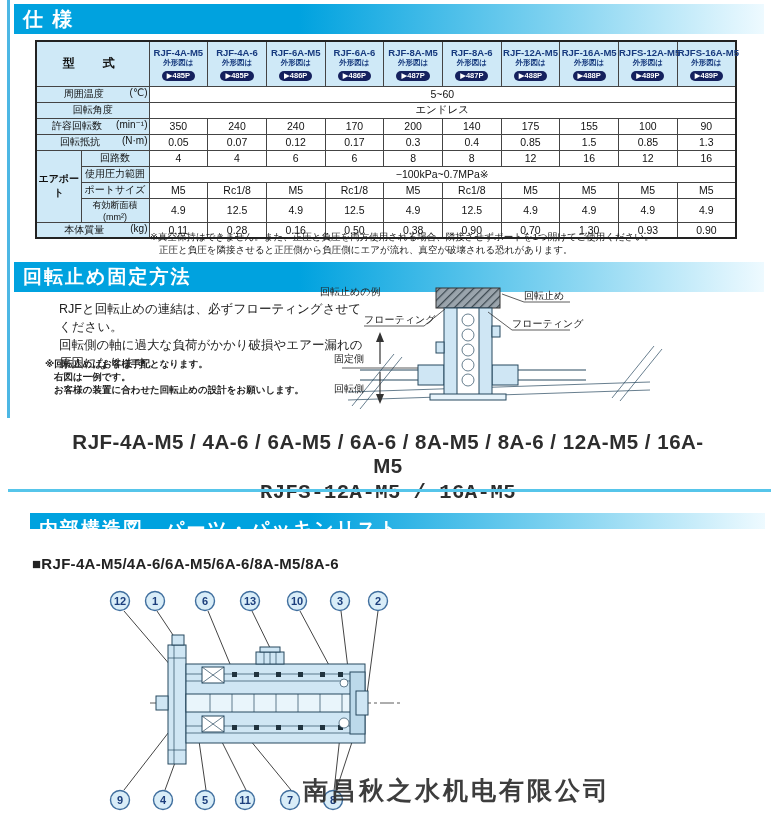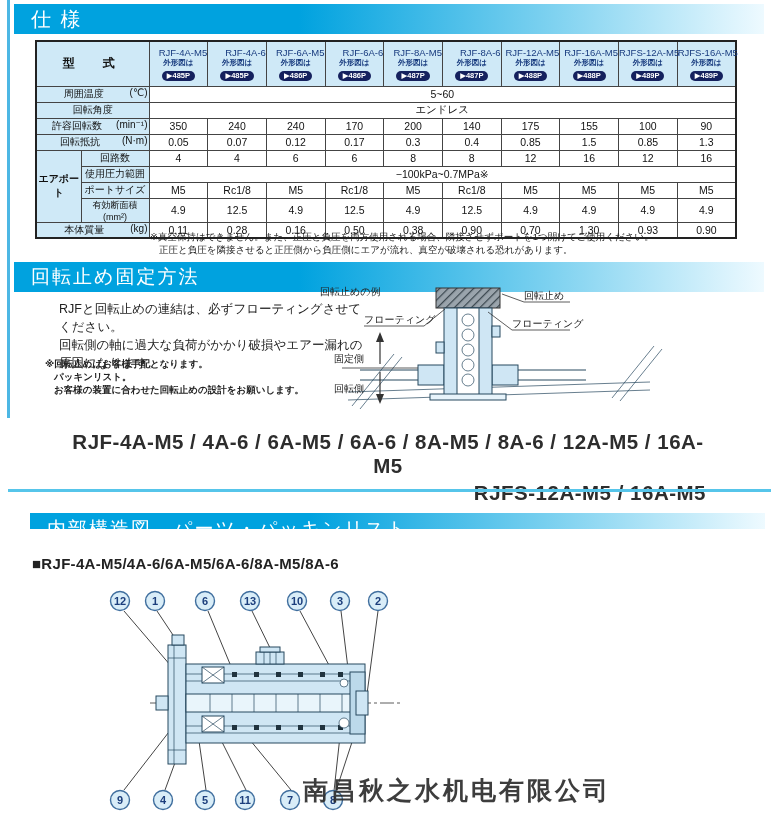--- a/index.html
+++ b/index.html
@@ -1,31 +1,31 @@
 <!DOCTYPE html>
 <html><head>
 <meta charset="utf-8">
 <style>
   * { margin:0; padding:0; box-sizing:border-box; }
   body { background:#fff; font-family:"Liberation Sans","DejaVu Sans",sans-serif; }
   .page { position:relative; width:771px; height:817px; background:#fff; overflow:hidden; }
   .vrule { position:absolute; left:7px; top:0; width:3px; height:418px; background:#4db7e4; }
 
   .band { position:absolute; height:30px; background:linear-gradient(90deg,#00a2df 0%,#00a2df 38%,#7fd2f0 72%,#eefaff 100%);
-          color:#fff; font-weight:normal; font-size:20px; line-height:30px; padding-left:17px; letter-spacing:2px; }
+          color:#fff; font-weight:bold; font-size:20px; line-height:30px; padding-left:9px; letter-spacing:2px; }
   .band1 { left:14px; top:4px; width:750px; }
   .band2 { left:14px; top:262px; width:750px; font-size:19px; }
   .band3 { left:30px; top:513px; width:735px; height:16px; line-height:32px; font-size:19px; }
 
   table.spec { position:absolute; left:35px; top:40px; width:702px; border-collapse:collapse; table-layout:fixed;
                border:2px solid #222; font-size:10.5px; color:#111; }
   table.spec th, table.spec td { border:1px solid #444; text-align:center; vertical-align:middle; padding:0 1px; }
   table.spec th.corner { background:#cfe9f7; font-size:12px; letter-spacing:8px; font-weight:bold; }
   table.spec th.model { background:#cfe9f7; height:45px; padding:1px 0; }
-  .mname { font-size:9.5px; font-weight:normal; color:#173a7e; white-space:nowrap;text-align:right; }
+  .mname { font-size:9.5px; font-weight:bold; color:#173a7e; white-space:nowrap; }
   .mout  { font-size:7.5px; color:#173a7e; margin-top:0px; }
   .badge { display:inline-block; background:#15215e; color:#fff; font-size:7.5px; line-height:10px;
            padding:0 5px; border-radius:7px; margin-top:1px; font-weight:bold; }
   td.lbl { background:#cfe9f7; text-align:left; font-size:10px; padding:0 3px; }
   td.lbl .u { float:right; }
   td.grp { text-align:center; font-weight:bold; font-size:10px; }
   table.spec tr { height:16px; }
   td.val { font-size:10.5px; }
 
   .notes { position:absolute; left:150px; top:231px; font-size:9.5px; line-height:12.5px; color:#222; }
@@ -34,21 +34,21 @@
   .rs-body { position:absolute; left:38px; top:300px; width:312px; font-size:12.5px; line-height:18px; color:#222;margin-left:21px; }
   .rs-notes { position:absolute; left:45px; top:357px; font-size:9.5px; line-height:13px; color:#222; font-weight:bold; }
   .rs-notes .ind { padding-left:9px; }
 
   svg text { font-family:"Liberation Sans","DejaVu Sans",sans-serif; }
   .rs-svg { position:absolute; left:318px; top:282px; }
   .dlab { font-size:10px; fill:#222; }
 
   .mheads { position:absolute; left:70px; top:430px; width:636px; color:#2d2d2d; font-weight:bold; }
   .mline1 { font-size:20.5px; text-align:center; letter-spacing:0.5px; }
-  .mline2 { font-size:20.5px; text-align:right; margin-top:3px; letter-spacing:0.5px; }
+  .mline2 { font-size:20.5px; text-align:center; margin-top:3px; letter-spacing:0.5px;font-family:Liberation Mono, monospace; }
 
   .divider { position:absolute; left:8px; top:489px; width:763px; height:3px; background:#56c5ea; }
 
   .sub3 { position:absolute; left:32px; top:555px; font-size:15px; font-weight:bold; color:#222; letter-spacing:0.3px; }
 
   .draw-svg { position:absolute; left:80px; top:588px; }
   .callout circle { fill:#d9edf8; stroke:#3f6e9e; stroke-width:1.4; }
   .callout text { font-size:11px; font-weight:bold; fill:#1c3e7c; text-anchor:middle; }
   .leader { stroke:#444; stroke-width:1; fill:none; }
   .mech { stroke:#27485f; stroke-width:1; }
@@ -238,21 +238,21 @@
   <div class="band band2">
     <span>回転止め固定方法</span>
   </div>
 
   <div class="rs-body">
     <div>RJFと回転止めの連結は、必ずフローティングさせてください。</div>
     <div>回転側の軸に過大な負荷がかかり破損やエアー漏れの原因になります。</div>
   </div>
   <div class="rs-notes">
     <div>※回転止めはお客様手配となります。</div>
-    <div class="ind">パッキンリスト。</div>
+    <div class="ind">右図は一例です。</div>
     <div class="ind">お客様の装置に合わせた回転止めの設計をお願いします。</div>
   </div>
 
   <svg class="rs-svg" width="400" height="140" viewBox="0 0 400 140">
     <defs>
       <pattern id="hatch1" width="6" height="6" patternUnits="userSpaceOnUse" patternTransform="rotate(45)">
         <rect width="6" height="6" fill="#9aa4ac"></rect>
         <line x1="0" y1="0" x2="0" y2="6" stroke="#3c4850" stroke-width="2.5"></line>
       </pattern>
     </defs>

